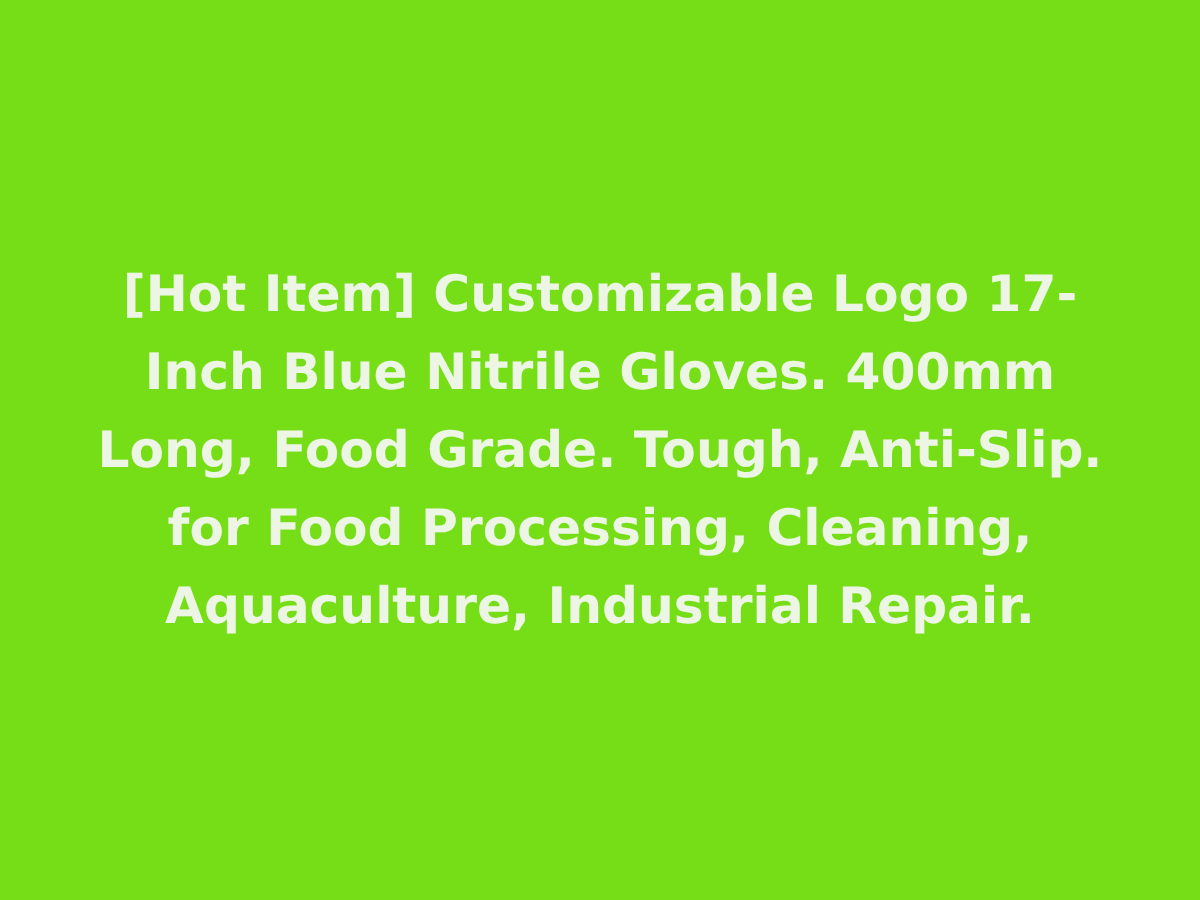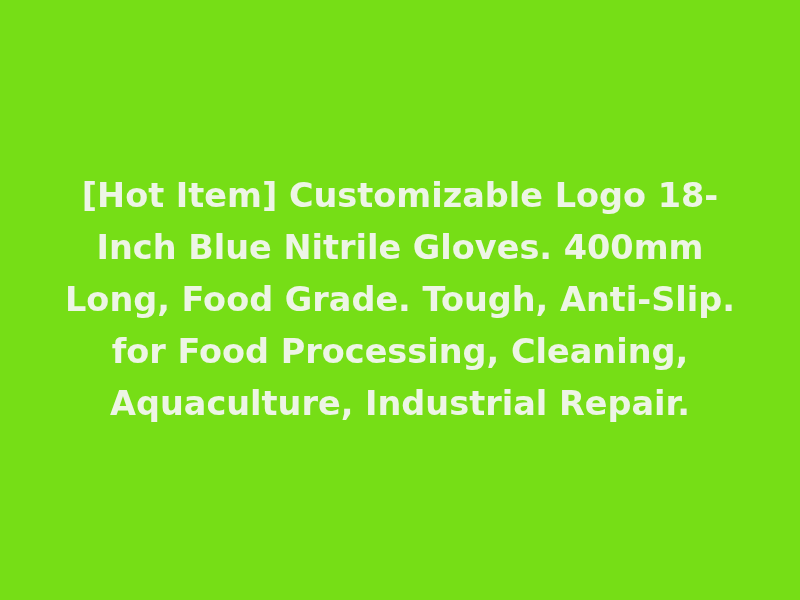--- a/index.html
+++ b/index.html
@@ -41,15 +41,15 @@
     word-spacing: 0px;
     text-align: center;
     -webkit-font-smoothing: antialiased;
   }
 </style>
 </head>
 <body>
 
 <div class="card">
   <div class="title-block">
-    <h1 class="product-title">[Hot Item] Customizable Logo 18-Inch Blue Nitrile Gloves. 400mm Long, Food Grade. Tough, Anti-Slip. for Food Processing, Cleaning, Aquaculture, Industrial Repair.</h1>
+    <h1 class="product-title">[Hot Item] Customizable Logo 17-Inch Blue Nitrile Gloves. 400mm Long, Food Grade. Tough, Anti-Slip. for Food Processing, Cleaning, Aquaculture, Industrial Repair.</h1>
   </div>
 </div>
 
 </body></html>

